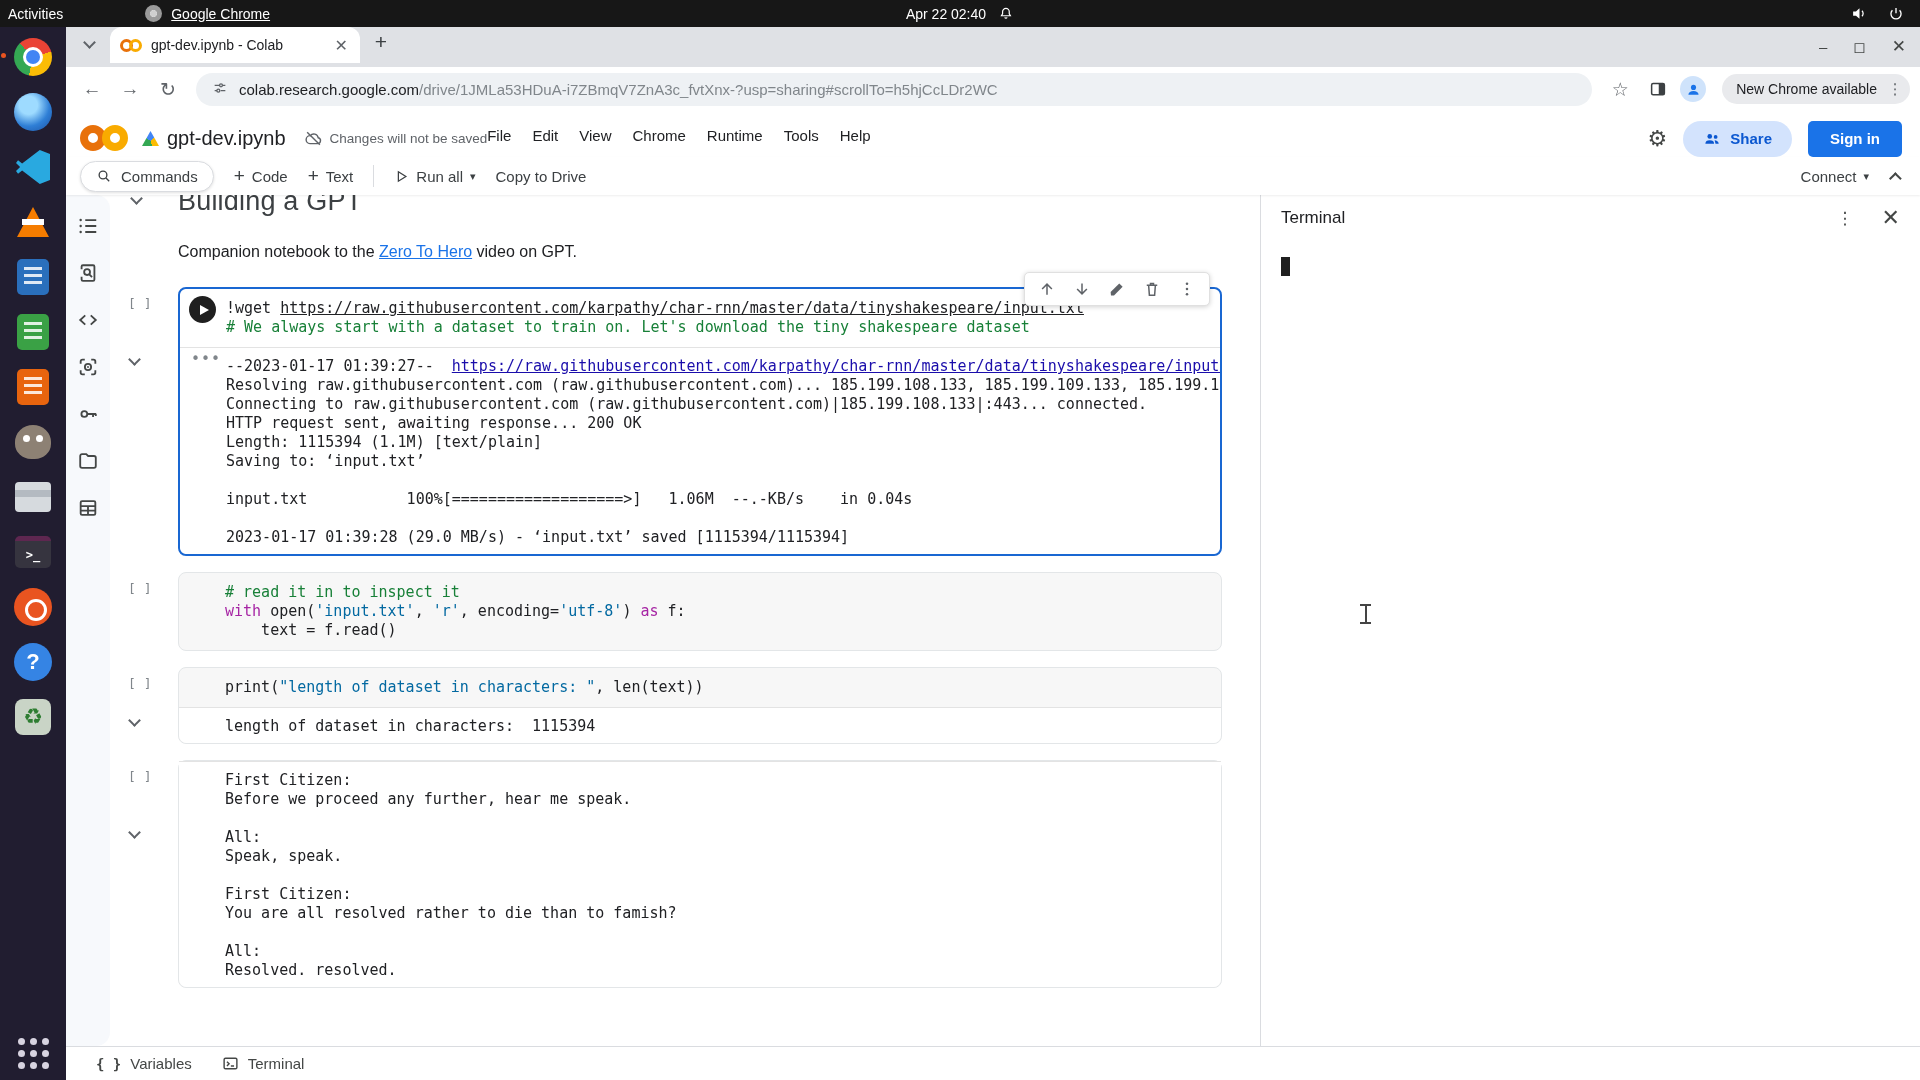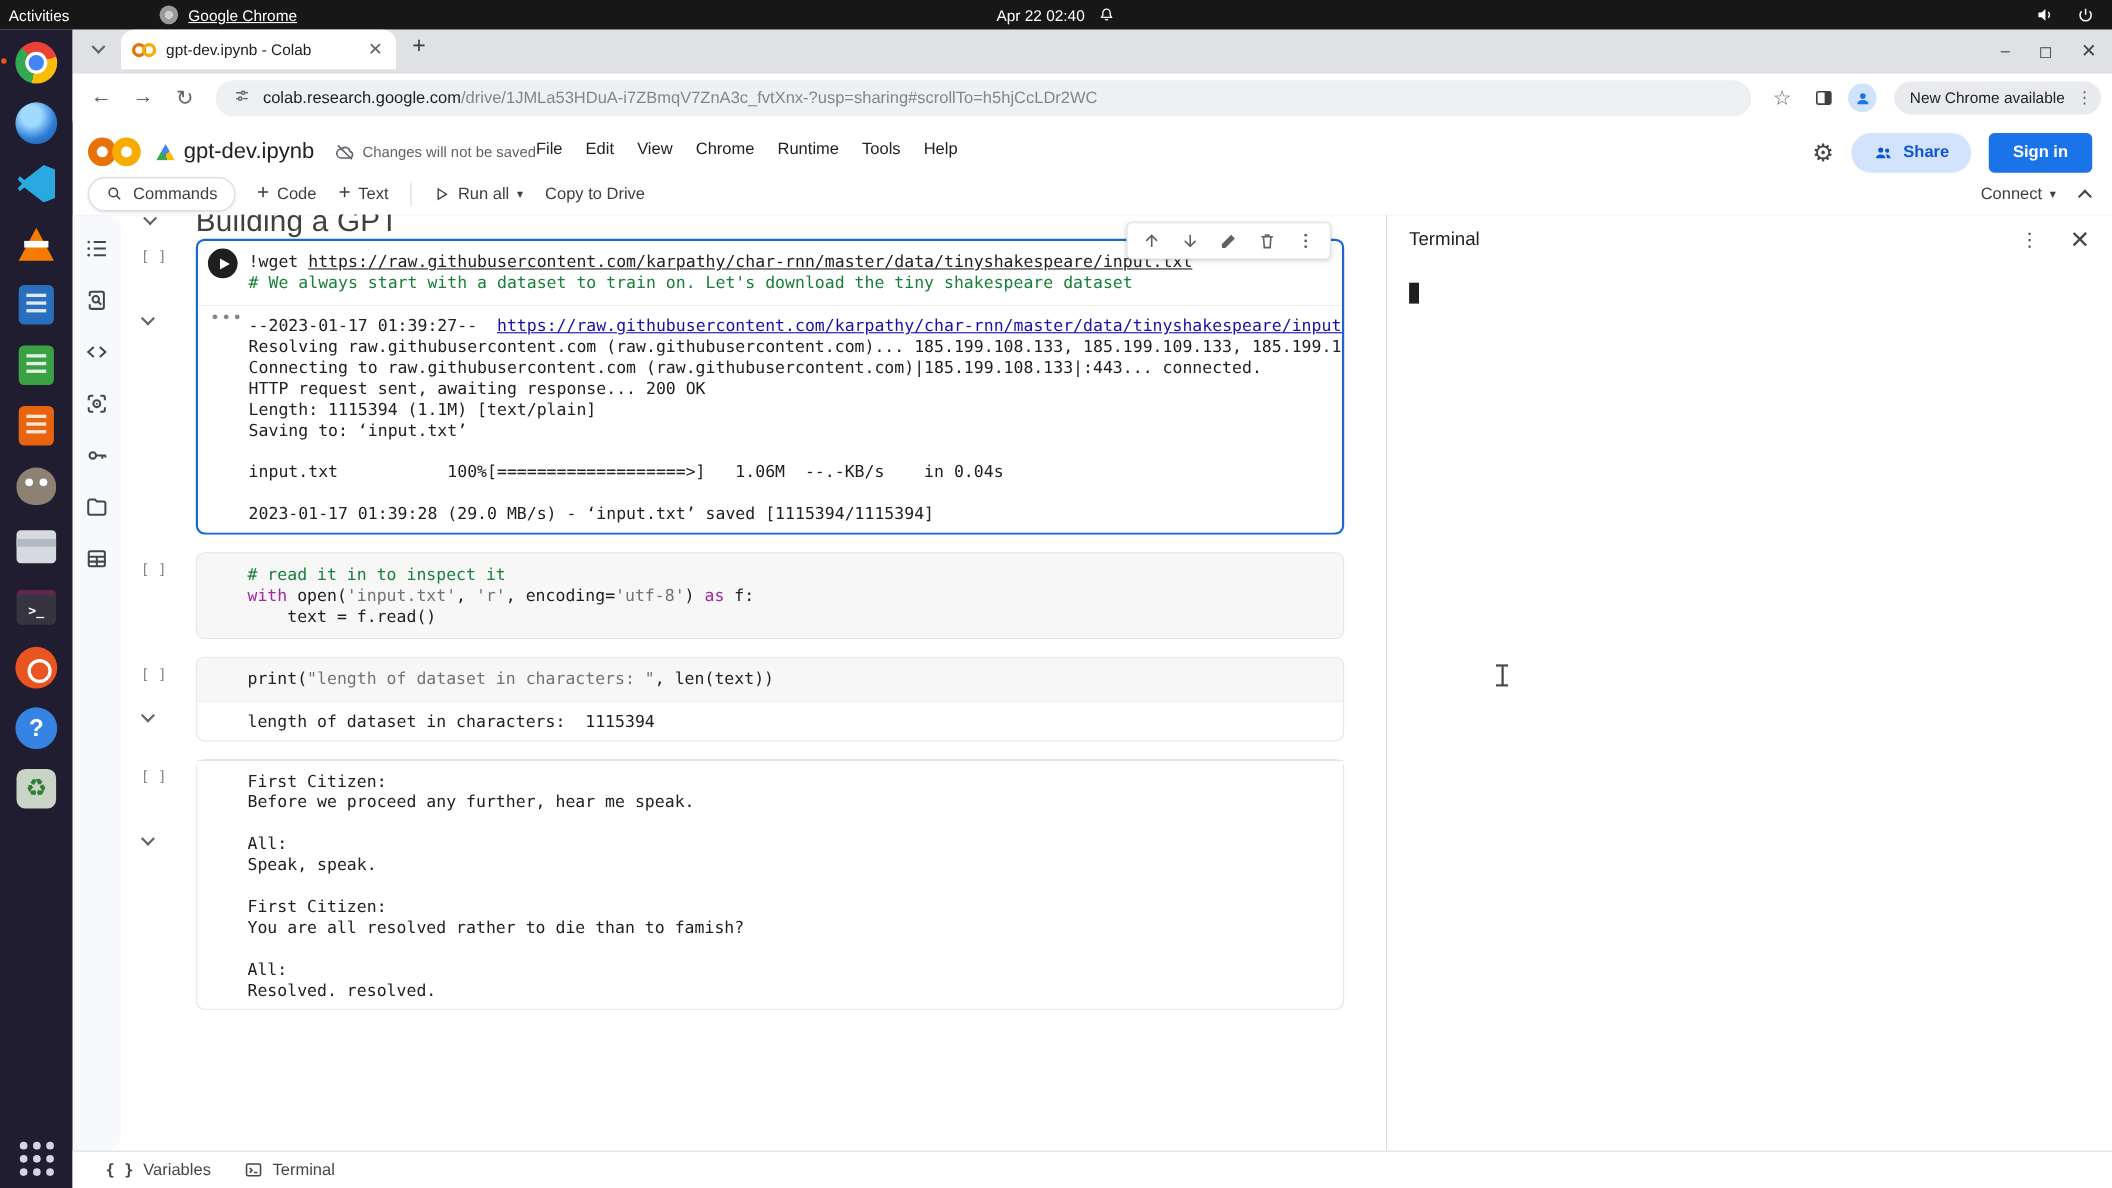--- a/index.html
+++ b/index.html
@@ -119,21 +119,21 @@
   .cell { border:1px solid #e3e6e8; background:#f7f7f7; border-radius:8px; position:relative; }
   .cell.selected { border:2px solid #1967d2; background:#fff; }
   .cell-code { padding:10px 12px 10px 46px; font:15px/19px "DejaVu Sans Mono",monospace; white-space:pre; color:#202124; overflow:hidden; border-radius:8px; }
   .cell.selected .cell-code { background:#fff; }
   .play-btn { position:absolute; left:9px; top:7px; width:27px; height:27px; border-radius:50%; background:#1f1f1f; display:flex; align-items:center; justify-content:center; }
   .play-btn i { width:0; height:0; border-left:9px solid #fff; border-top:5.5px solid transparent; border-bottom:5.5px solid transparent; margin-left:3px; }
   .cell-output { border-top:1px solid #e3e3e3; background:#fff; padding:9px 12px 7px 46px; font:15px/19px "DejaVu Sans Mono",monospace; white-space:pre; color:#202124; position:relative; border-radius:0 0 8px 8px; overflow:hidden; }
   .out-ellipsis { position:absolute; left:11px; top:2px; color:#80868b; font-size:15px; letter-spacing:1px; }
   .tok-com { color:#188038; }
   .tok-kw { color:#a625a4; }
-  .tok-str { color:#737373; }
+  .tok-str { color:#0369a1; }
   .tok-num { color:#0c7b43; }
   .tok-pln { color:#202124; }
   .tok-lnk { color:#202124; text-decoration:underline; }
   .tok-olnk { color:#1a0dab; text-decoration:underline; }
 
   .cell-toolbar { position:absolute; top:-17px; right:10px; height:34px; background:#fff; border:1px solid #e0e0e0; border-radius:5px; box-shadow:0 1px 5px rgba(0,0,0,.18); display:flex; align-items:center; gap:9px; padding:0 9px; z-index:3; }
   .ct-ic { width:26px; height:26px; display:flex; align-items:center; justify-content:center; color:#5f6368; }
 
   .terminal-panel { width:660px; flex:none; border-left:1px solid #dadce0; display:flex; flex-direction:column; background:#fff; }
   .term-header { height:46px; display:flex; align-items:center; padding:0 20px; font-size:17px; color:#202124; flex:none; }
@@ -428,20 +428,26 @@
           </div>
 
         <div class="nb-scroll" id="notebook">
           <div class="row heading-row">
             <div class="row-margin">
                 <span class="chev"></span>
               </div>
             <div class="row-body">
                 <h1 class="section">Building a GPT</h1>
               </div>
+          </div>
+          <div class="row">
+            <div class="row-margin"></div>
+            <div class="row-body">
+              <p class="intro"><span>Companion notebook to the </span><a>Zero To Hero</a><span> video on GPT.</span></p>
+            </div>
           </div>
 
         <div class="row cell-row">
               <div class="row-margin">
                 <span class="runtag">[ ]</span>
                 <span class="chev out-chev" style="top: 68px;"></span>
               </div>
               <div class="row-body">
                 <div class="cell selected">
                   <div class="cell-toolbar">

